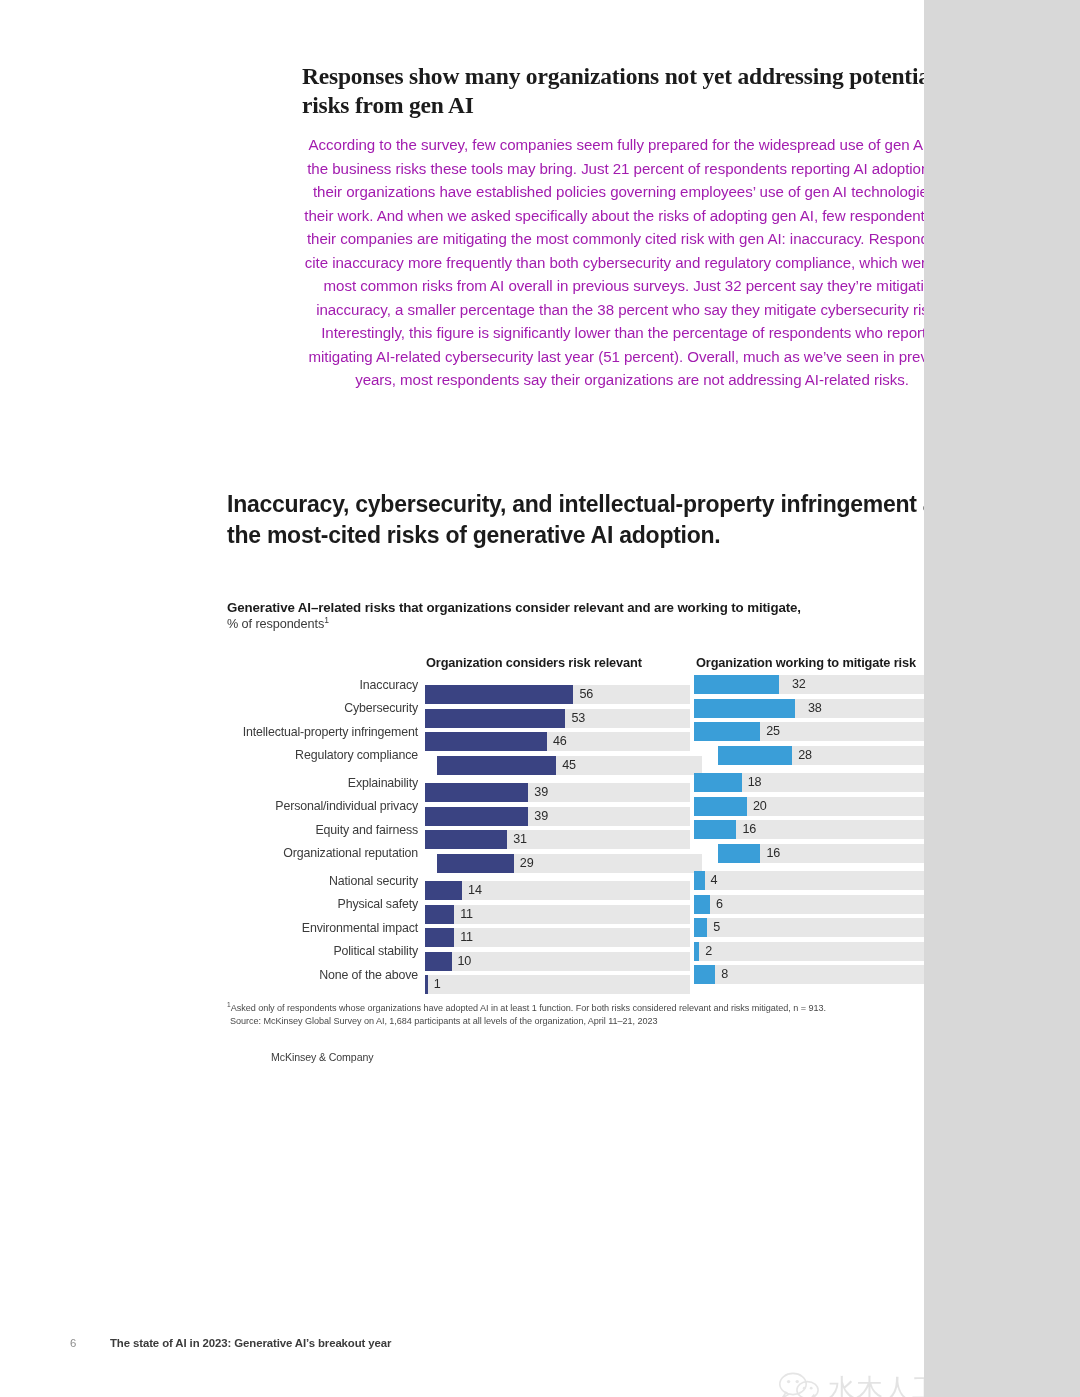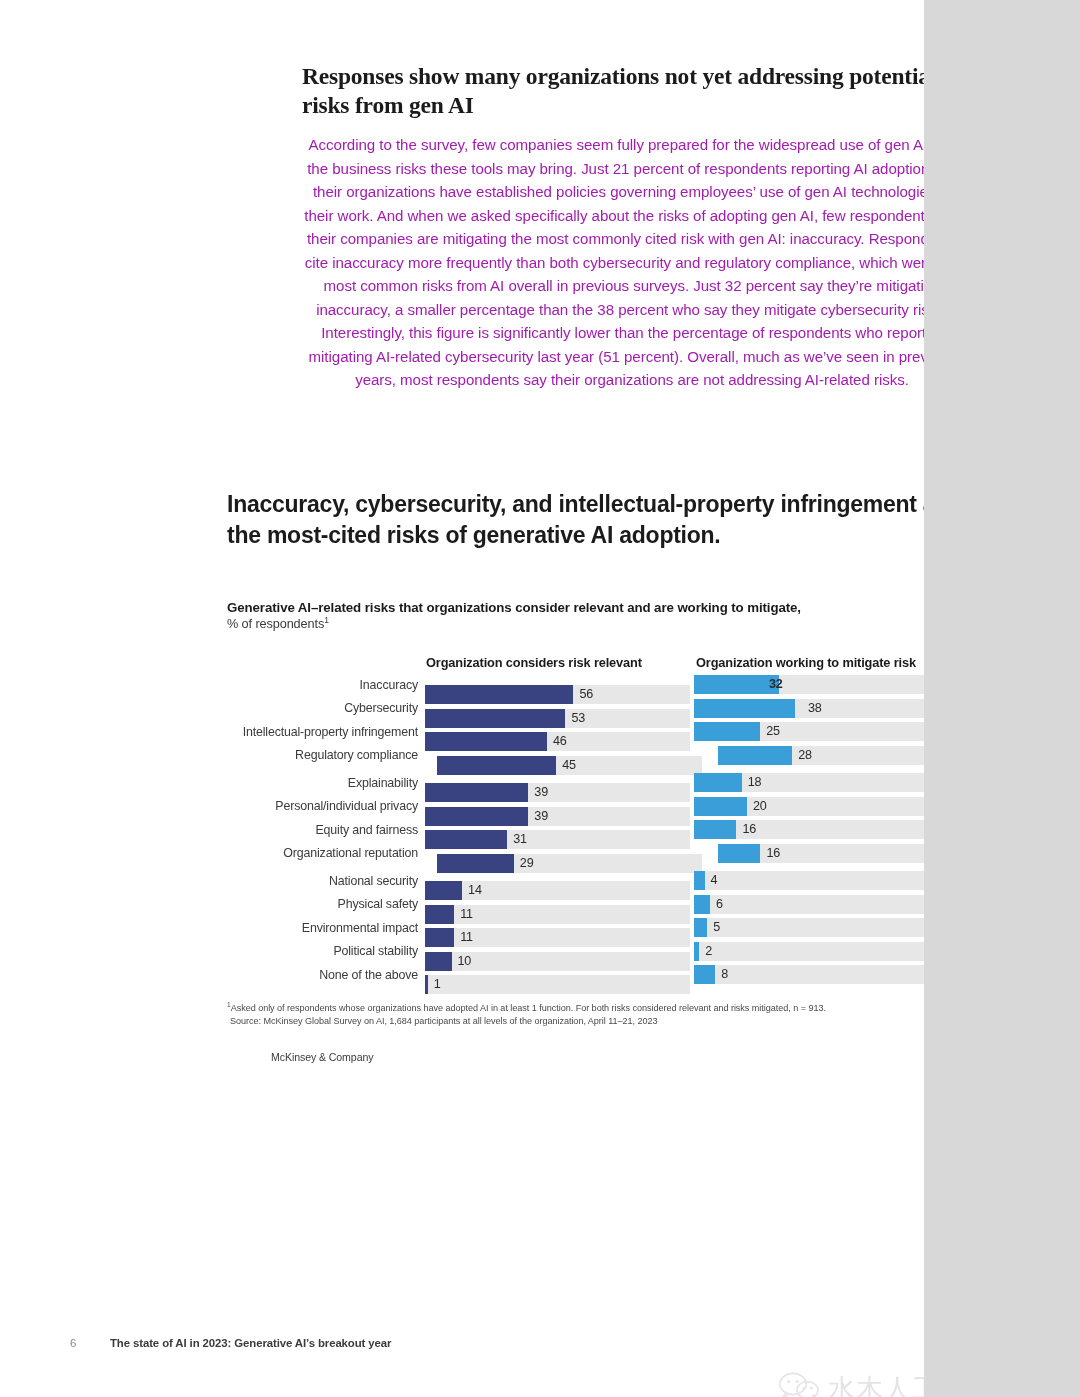--- a/index.html
+++ b/index.html
@@ -245,21 +245,21 @@
 
       <div class="rows" id="chart-rows">
           <div class="row">
             <div class="row-label">Inaccuracy</div>
             <div class="track left">
               <div class="bar dark" style="width: 148.4px;"></div>
               <div class="bar-value" style="left: 148.4px;">56</div>
             </div>
             <div class="track right">
               <div class="bar light" style="width: 84.8px;"></div>
-              <div class="bar-value" style="left: 69px; font-weight: bold;">32</div>
+              <div class="bar-value" style="left: 92px;">32</div>
             </div>
           </div>
           <div class="row">
             <div class="row-label">Cybersecurity</div>
             <div class="track left">
               <div class="bar dark" style="width: 140.45px;"></div>
               <div class="bar-value" style="left: 140.45px;">53</div>
             </div>
             <div class="track right">
               <div class="bar light" style="width: 100.7px;"></div>

